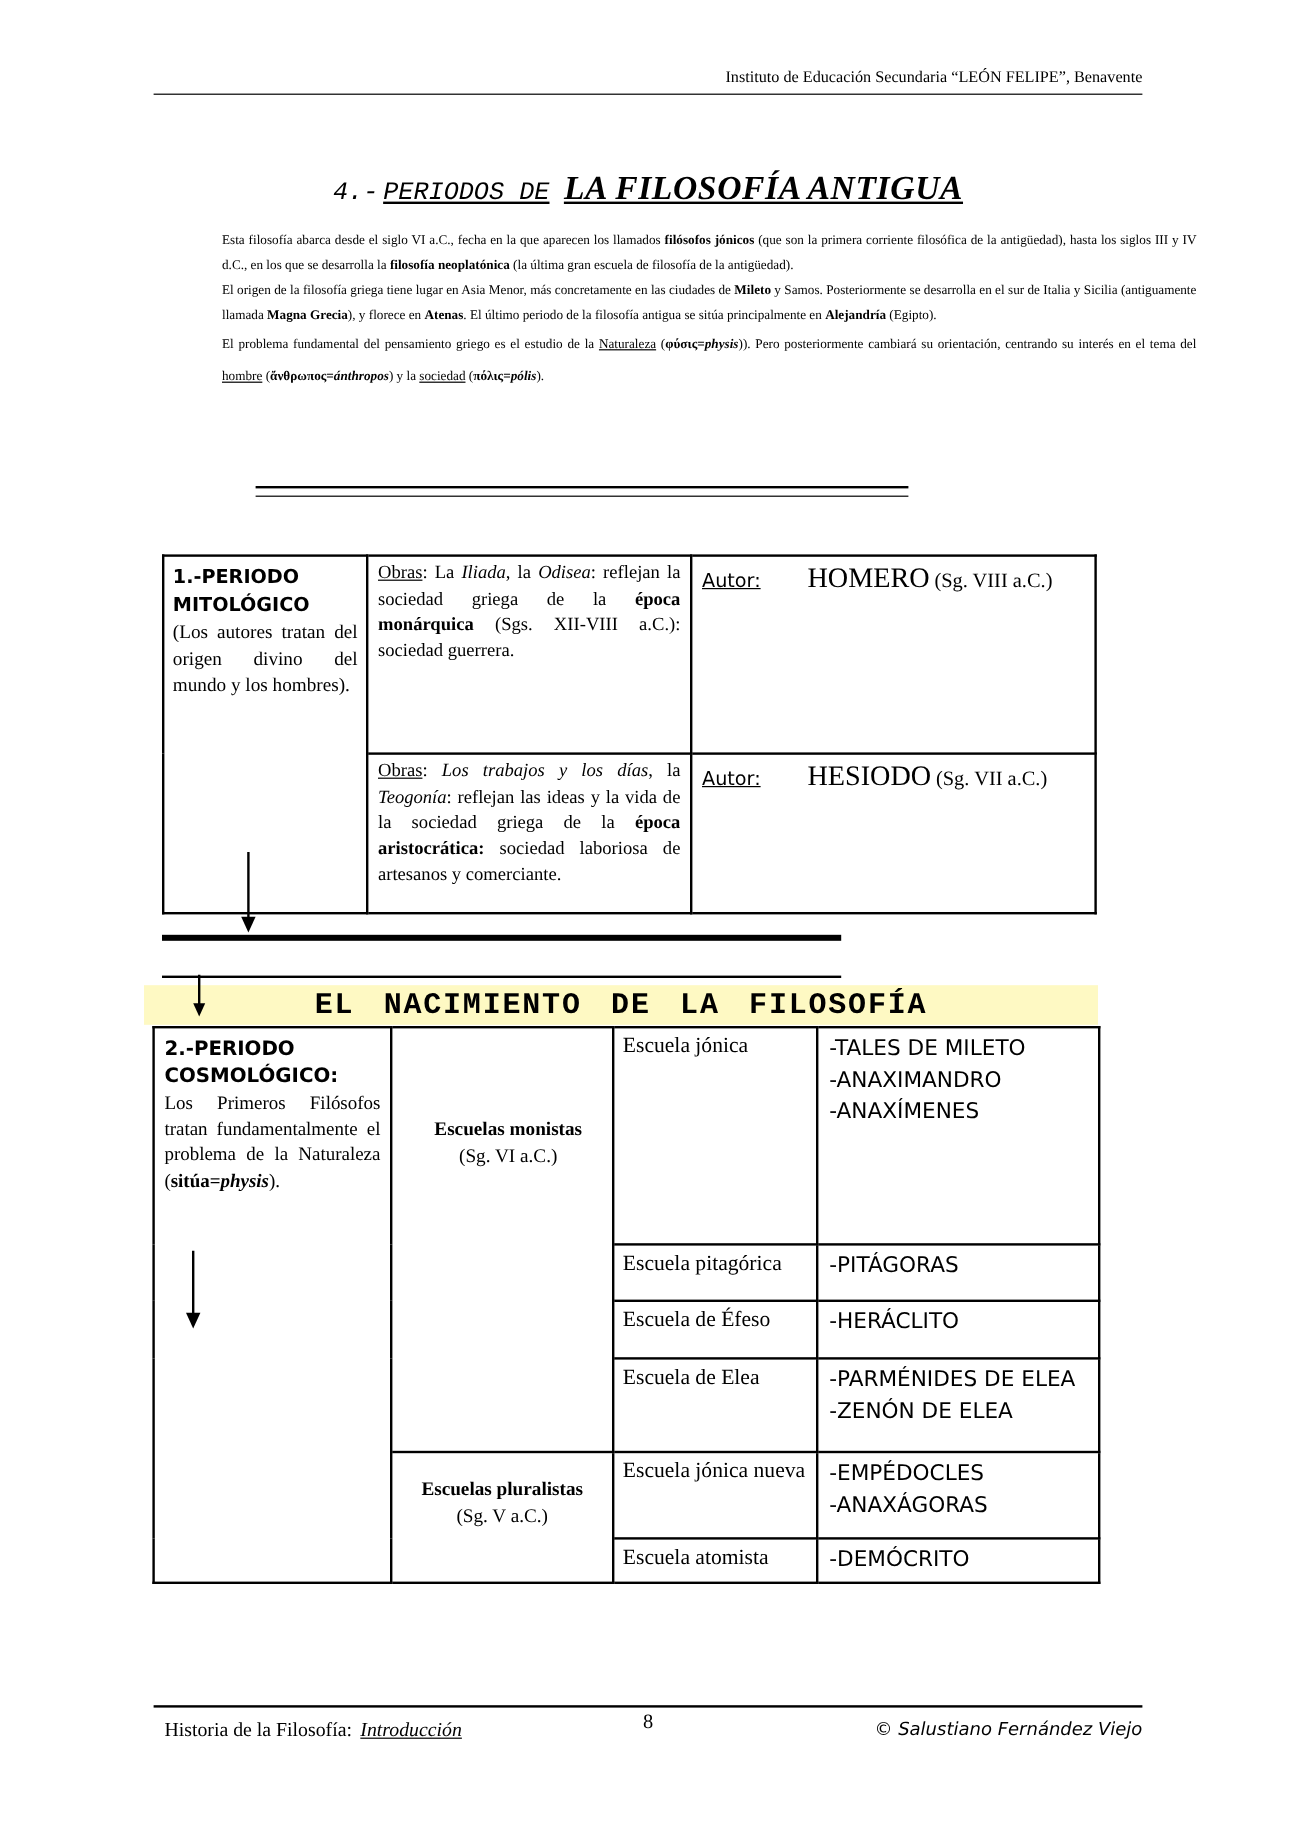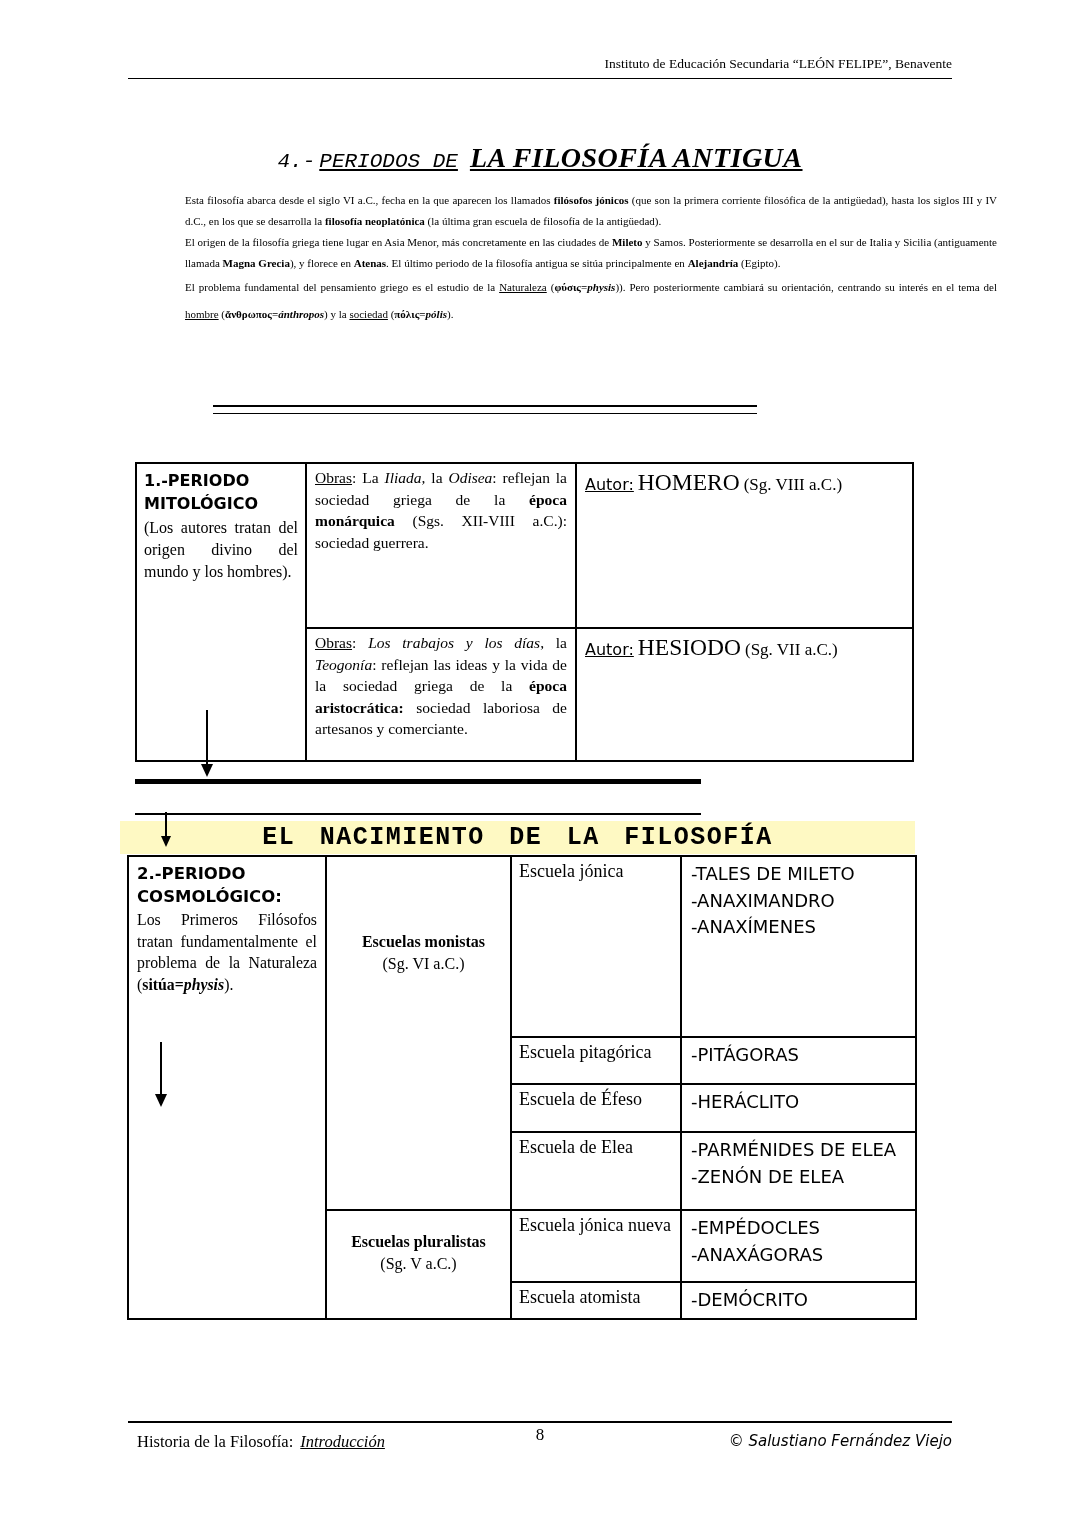--- a/index.html
+++ b/index.html
@@ -35,21 +35,21 @@
 
   
   .t1{position:absolute;top:462px;left:135px;width:777px;}
   .c-period{padding:5px 7px;}
   .period-title{font-family:"DejaVu Sans",sans-serif;font-weight:bold;font-size:16px;
                 line-height:23px;white-space:pre-line;}
   .period-desc{font-size:16px;line-height:22px;text-align:justify;margin-top:2px;}
   .c-obras{padding:3px 8px;font-size:15.5px;line-height:21.5px;text-align:justify;}
   .c-autor{padding:5px 8px;white-space:nowrap;}
   .autor-label{font-family:"DejaVu Sans",sans-serif;font-size:16px;text-decoration:underline;}
-  .autor-name{font-size:23.5px;}
+  .autor-name{font-size:23.5px;margin-left:35px;}
   .autor-detail{font-size:17px;}
 
   
   .thick-rule{position:absolute;top:779px;left:135px;width:566px;height:5px;background:#000;}
   .mito{position:absolute;top:789px;left:138px;font-size:16.5px;width:620px;}
   .thin-rule{position:absolute;top:813px;left:135px;width:566px;height:2px;background:#000;}
   .banner{position:absolute;top:821px;left:120px;width:795px;height:33px;background:#fef9c3;
           text-align:center;font-family:"Liberation Mono",monospace;font-weight:bold;
           font-size:25px;line-height:33px;letter-spacing:1.5px;word-spacing:8px;}
 

